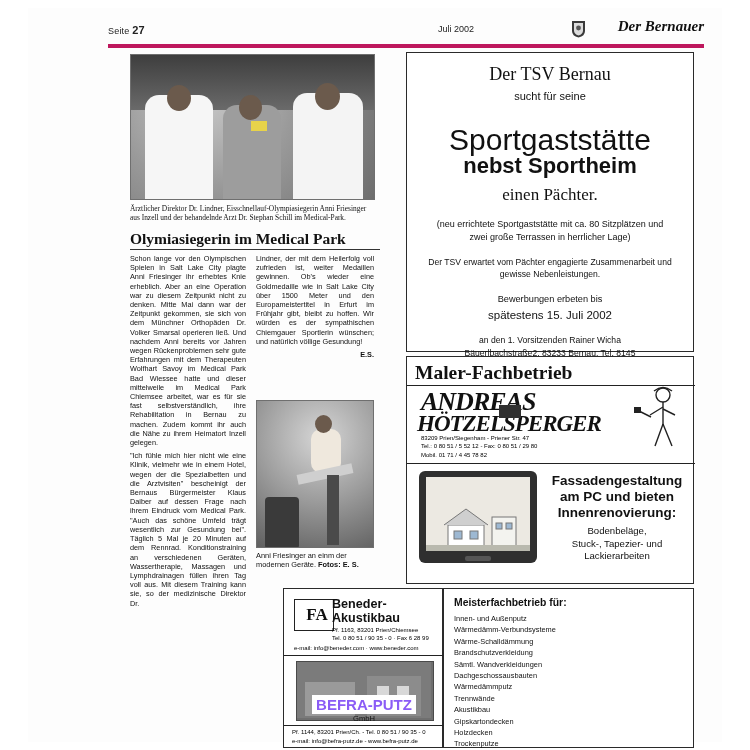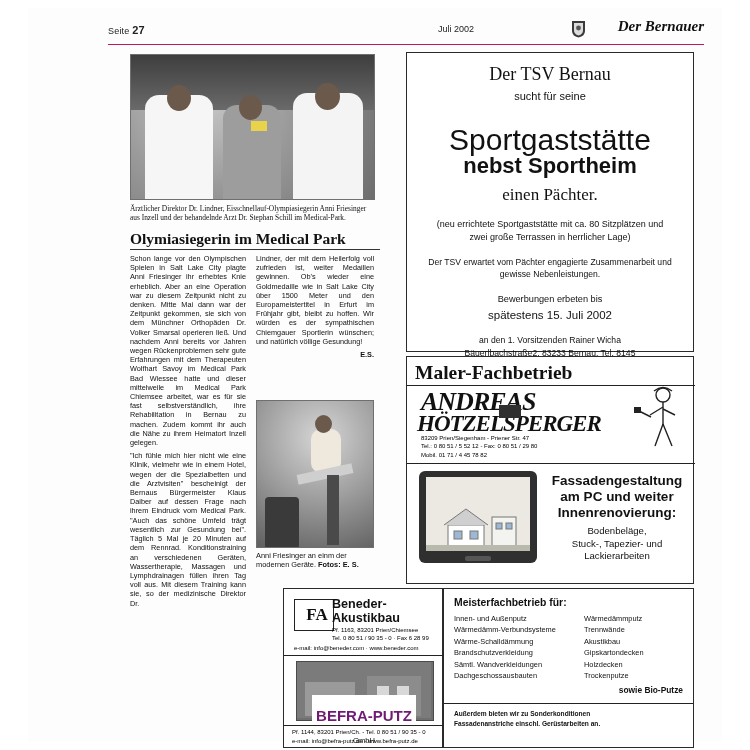--- a/index.html
+++ b/index.html
@@ -1,20 +1,20 @@
 <!DOCTYPE html>
 <html><head>
 <meta charset="utf-8">
 <style>
   html,body{margin:0;padding:0;background:#c9c9c9;}
   body{width:750px;height:750px;font-family:"Liberation Sans",sans-serif;}
   .page{position:relative;width:750px;height:750px;background:#ffffff;overflow:hidden;}
   .sheet{position:absolute;left:28px;top:8px;width:694px;height:734px;background:#fdfdfd;}
   
-  .masthead{position:absolute;left:80px;top:14px;width:596px;height:22px;border-bottom:1px solid #be185d;}
+  .masthead{position:absolute;left:80px;top:14px;width:596px;height:22px;border-bottom:4px solid #be185d;}
   .mh-page{position:absolute;left:0;top:2px;font-size:9px;color:#222;letter-spacing:.2px;}
   .mh-page b{font-size:11px;}
   .mh-date{position:absolute;left:330px;top:2px;font-size:9px;color:#222;}
   .mh-logo{position:absolute;right:0;top:-4px;font-family:"Liberation Serif",serif;font-style:italic;font-weight:bold;font-size:15px;color:#111;}
   .mh-crest{position:absolute;right:118px;top:-2px;width:15px;height:18px;}
   
   .blk{position:absolute;box-sizing:border-box;}
   .photo{background:#8d8d8d;border:1px solid #6f6f6f;overflow:hidden;}
   .cap{font-size:7.4px;line-height:9.4px;color:#111;text-align:left;}
   .headline{font-family:"Liberation Serif",serif;font-weight:bold;color:#111;}
@@ -147,21 +147,21 @@
           <rect x="70" y="46" width="6" height="6" fill="#9db8d2" stroke="#777"></rect>
           <rect x="80" y="46" width="6" height="6" fill="#9db8d2" stroke="#777"></rect>
           <rect x="0" y="68" width="104" height="6" fill="#b9b9ae"></rect>
         </svg>
       </div>
       <div style="position:absolute;left:46px;bottom:2px;width:26px;height:5px;background:#565656;border-radius:2px;"></div>
     </div>
 
     <div style="position:absolute;left:138px;top:116px;width:144px;text-align:center;">
       <div style="font-weight:bold;font-size:13.5px;line-height:16px;color:#111;">Fassadengestaltung</div>
-      <div style="font-weight:bold;font-size:13.5px;line-height:16px;color:#111;">am PC und weiter</div>
+      <div style="font-weight:bold;font-size:13.5px;line-height:16px;color:#111;">am PC und bieten</div>
       <div style="font-weight:bold;font-size:13.5px;line-height:16px;color:#111;">Innenrenovierung:</div>
       <div style="font-size:9.6px;line-height:12.6px;margin-top:4px;color:#111;">Bodenbeläge,</div>
       <div style="font-size:9.6px;line-height:12.6px;color:#111;">Stuck-, Tapezier- und</div>
       <div style="font-size:9.6px;line-height:12.6px;color:#111;">Lackierarbeiten</div>
     </div>
   </div>
 
   <div class="blk ad" style="left:255px;top:580px;width:160px;height:160px;">
     <div class="logo-box" style="position:absolute;left:10px;top:10px;width:32px;height:30px;display:flex;align-items:center;justify-content:center;font-family:'Liberation Serif',serif;font-weight:bold;font-size:17px;color:#111;padding-left:6px;">FA</div>
     <div style="position:absolute;left:48px;top:8px;font-weight:bold;font-size:12.6px;color:#111;">Beneder-</div>
@@ -175,31 +175,31 @@
     <div style="position:absolute;left:12px;top:72px;width:136px;height:58px;background:#6f6f6f;border:1px solid #4a4a4a;">
       <svg width="134" height="56" viewBox="0 0 134 56">
         <rect width="134" height="56" fill="#7b7b7b"></rect>
         <rect x="8" y="20" width="50" height="34" fill="#9a9a9a"></rect>
         <rect x="70" y="14" width="54" height="40" fill="#8c8c8c"></rect>
         <rect x="80" y="24" width="12" height="12" fill="#d8d8d8"></rect>
         <rect x="100" y="24" width="12" height="12" fill="#d8d8d8"></rect>
       </svg>
     </div>
     <div style="position:absolute;left:12px;top:106px;width:136px;text-align:center;">
-      <div style="font-weight:bold;font-size:15px;color:#701a75;background:#fff;display:inline-block;padding:12px 4px;">BEFRA-PUTZ</div>
+      <div style="font-weight:bold;font-size:15px;color:#8b5cf6;background:#fff;display:inline-block;padding:1px 4px;">BEFRA-PUTZ</div>
       <div style="font-size:7.6px;color:#111;">GmbH</div>
     </div>
     <div style="position:absolute;left:0;top:136px;width:160px;height:1px;background:#222;"></div>
     <div class="tiny" style="position:absolute;left:8px;top:140px;width:148px;">Pf. 1144, 83201 Prien/Ch. -  Tel. 0 80 51 / 90 35 - 0</div>
     <div class="tiny" style="position:absolute;left:8px;top:149px;width:150px;">e-mail: info@befra-putz.de - www.befra-putz.de</div>
   </div>
 
   <div class="blk ad" style="left:415px;top:580px;width:251px;height:160px;padding:8px 10px;">
     <div style="font-weight:bold;font-size:10.4px;color:#111;margin-bottom:5px;">Meisterfachbetrieb für:</div>
-    <div style="display:flex;">
+    <div style="display:flex;flex-direction:column;">
       <div class="list" style="width:130px;">
         <div>Innen- und Außenputz</div>
         <div>Wärmedämm-Verbundsysteme</div>
         <div>Wärme-Schalldämmung</div>
         <div>Brandschutzverkleidung</div>
         <div>Sämtl. Wandverkleidungen</div>
         <div>Dachgeschossausbauten</div>
       </div>
       <div class="list" style="width:96px;">
         <div>Wärmedämmputz</div>

